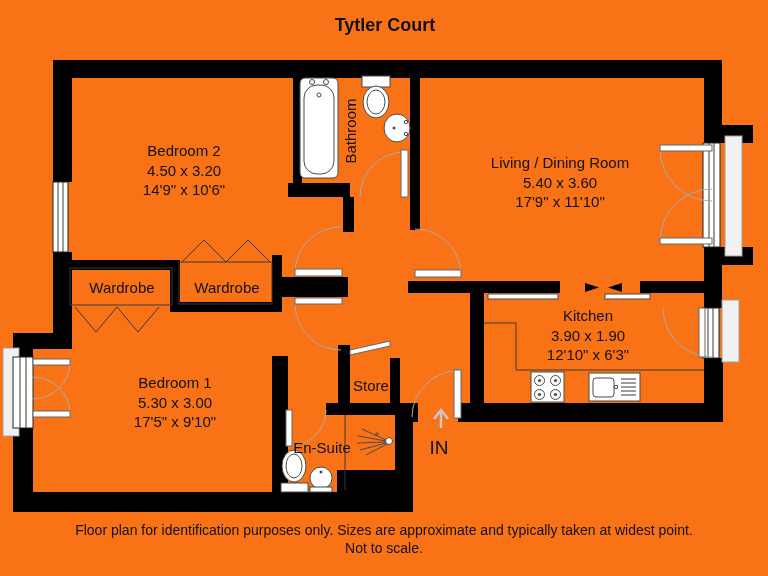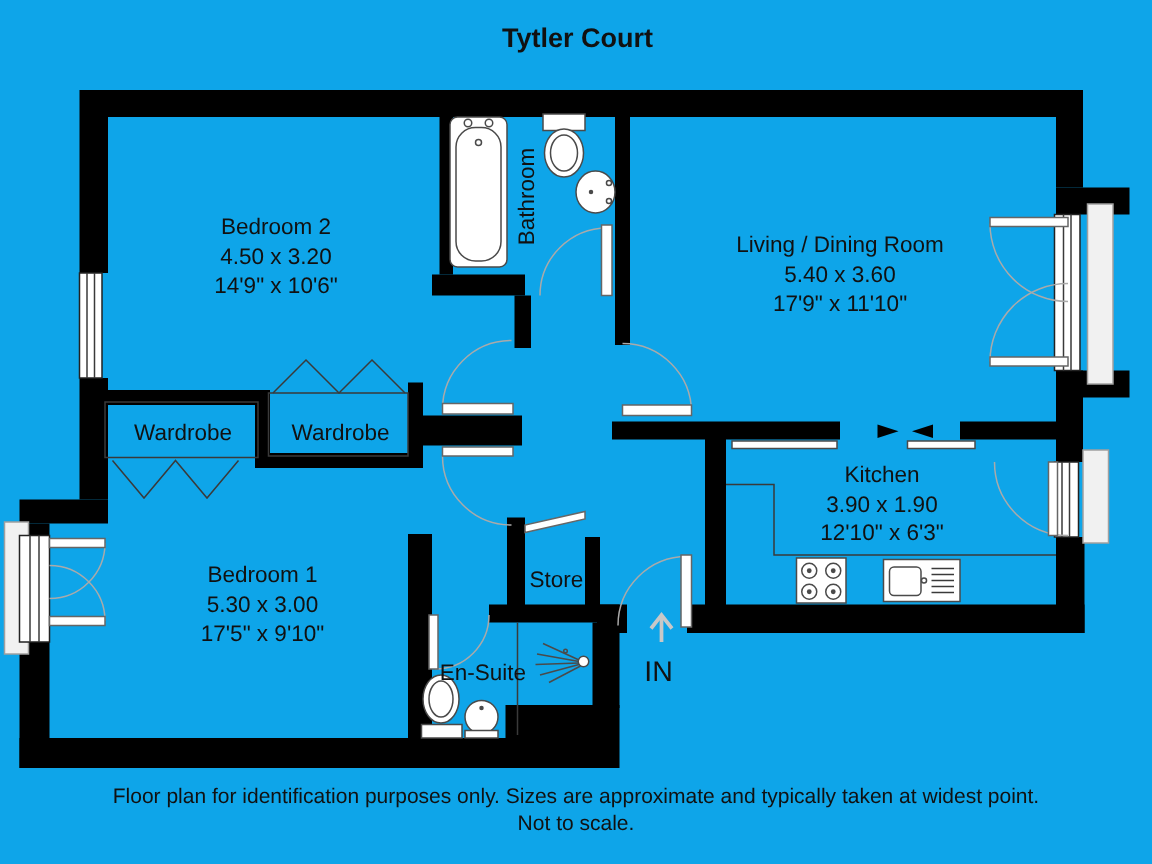--- a/index.html
+++ b/index.html
@@ -1,16 +1,16 @@
 <!DOCTYPE html>
 <html><head>
 <meta charset="utf-8">
 <style>
   html,body{margin:0;padding:0;background:#fff;}
-  #stage{position:relative;width:768px;height:576px;background:#0ea5e9;overflow:hidden;}
+  #stage{position:relative;width:768px;height:576px;background:#f97316;overflow:hidden;}
   svg text{font-family:"Liberation Sans","DejaVu Sans",sans-serif;}
   .title{font-size:18px;font-weight:bold;}
   .room{font-size:15px;}
   .in-label{font-size:19px;}
   .footer{font-size:14px;}
   .thin{stroke:#3a3a3a;stroke-width:1;fill:none;}
   .fixture{stroke:#4a4a4a;stroke-width:1;fill:#fff;}
   .leaf{fill:#fff;stroke:#666;stroke-width:1;}
   .win{fill:#fff;stroke:#222;stroke-width:1;}
 </style>

